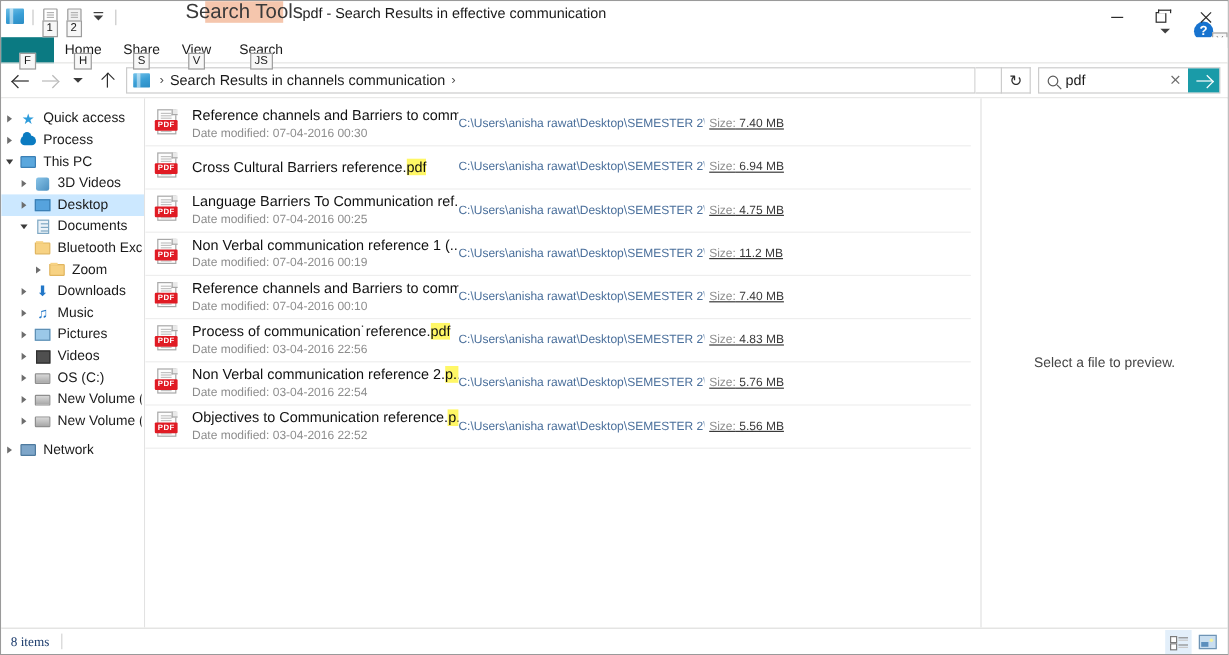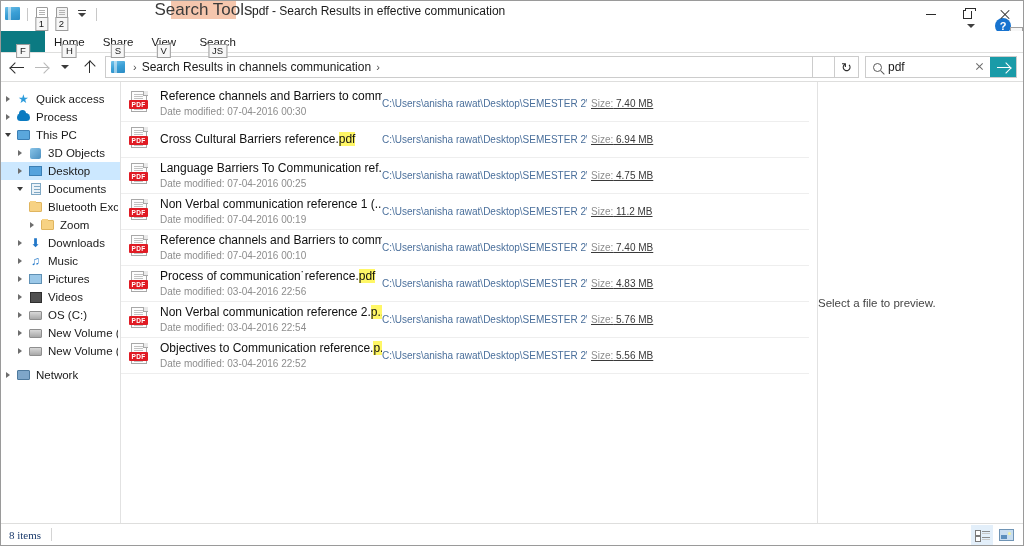--- a/index.html
+++ b/index.html
@@ -333,21 +333,21 @@
     white-space: nowrap; overflow: hidden;
   }
   .sizecol {
     flex: none; font-size: 10px; color: #3a3a3a; white-space: nowrap; padding-left: 4px; text-decoration: underline;
   }
   .sizecol .lbl { color: #8d8d8d; }
 
   
   .previewpane {
     width: 205px; flex: none; background: #ffffff;
-    display: flex; align-items: center; 
+    display: flex; align-items: center; justify-content: center;
   }
   .preview-text { font-size: 11.5px; color: #454545; }
 
   
   .statusbar {
     height: 22px; flex: none; border-top: 1px solid #dededd;
     background: #ffffff; display: flex; align-items: center;
     padding: 0 4px 0 8px; position: relative;
   }
   .status-text { font-size: 11px; color: #1a3a6b; font-family: Liberation Serif, serif; }
@@ -521,21 +521,21 @@
           </span>
         <span class="nav-label">This PC</span>
       </div>
       <div class="nav-item nav-i2">
         <span class="nav-exp">
             <i class="ch-r"></i>
           </span>
         <span class="nav-ico">
             <span class="ic ic-3d"></span>
           </span>
-        <span class="nav-label">3D Objects</span>
+        <span class="nav-label">3D Videos</span>
       </div>
       <div class="nav-item nav-i2 sel">
         <span class="nav-exp">
             <i class="ch-r"></i>
           </span>
         <span class="nav-ico">
             <span class="ic ic-desk"></span>
           </span>
         <span class="nav-label">Desktop</span>
       </div>

